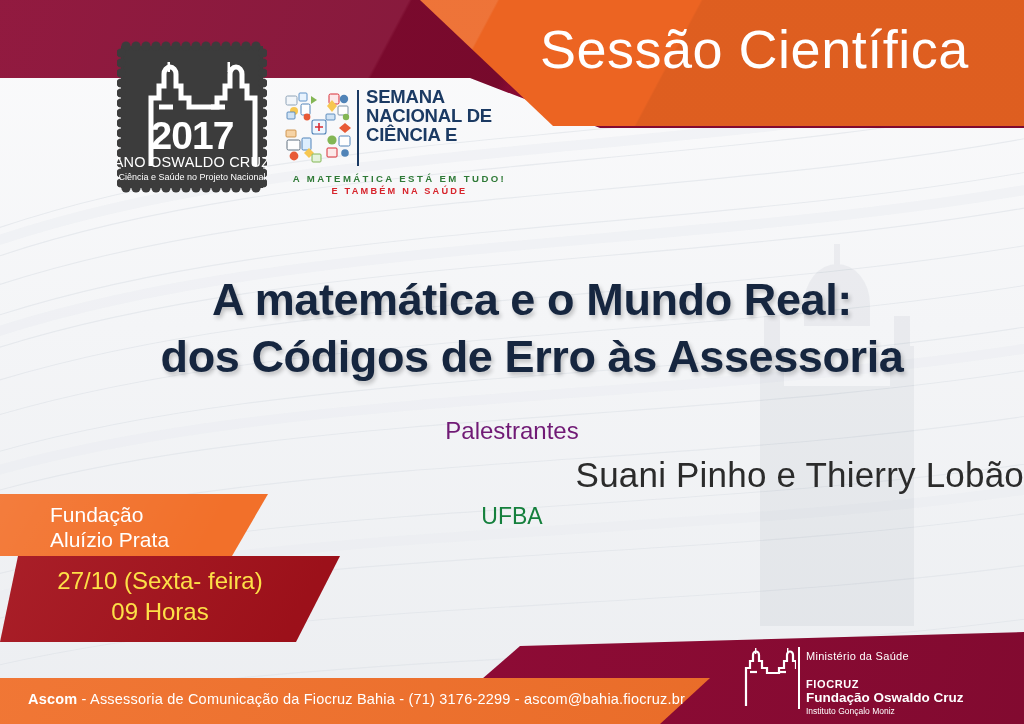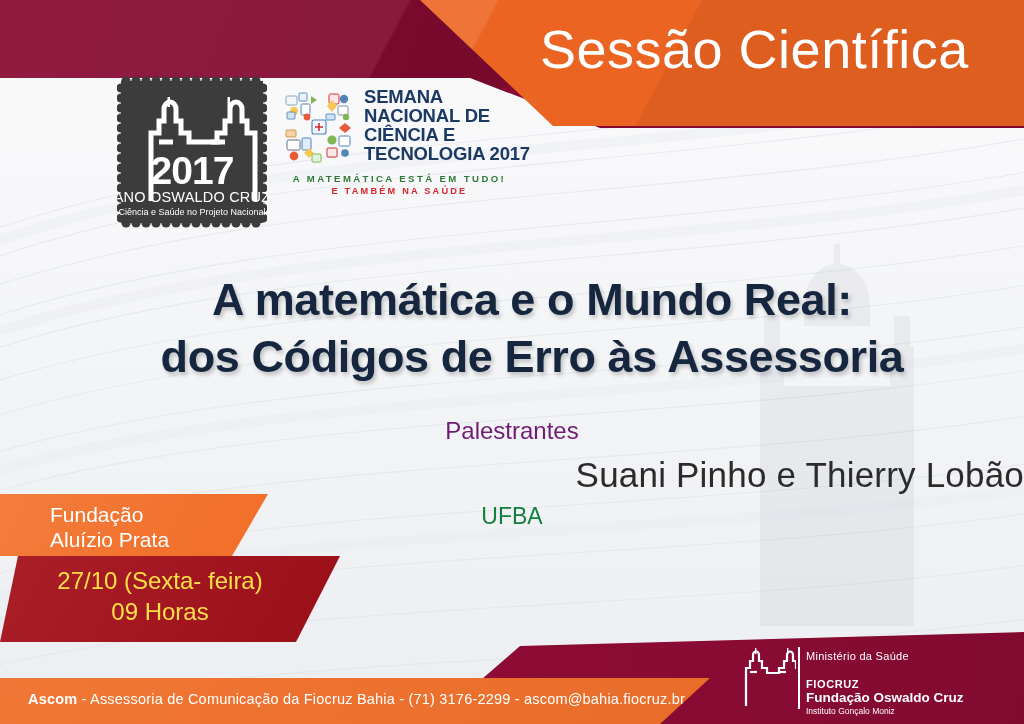--- a/index.html
+++ b/index.html
@@ -30,21 +30,21 @@
     background:#ec6422;}
   .hdr-orange .sh1{position:absolute;inset:0;
     background:linear-gradient(118deg,rgba(255,255,255,.10) 0%,rgba(255,255,255,.10) 44%,rgba(0,0,0,0) 44.2%,rgba(0,0,0,0) 100%);}
   .hdr-orange .sh2{position:absolute;inset:0;
     background:linear-gradient(118deg,rgba(0,0,0,0) 0%,rgba(0,0,0,0) 62%,rgba(0,0,0,.06) 62.2%,rgba(0,0,0,.06) 100%);}
   .hdr-title{position:absolute;left:540px;top:18px;width:470px;
     color:#ffffff;font-size:54px;font-weight:400;letter-spacing:.5px;
     font-family:"Liberation Sans", sans-serif;white-space:nowrap;}
 
   
-  .stamp{position:absolute;left:117px;top:76px;width:150px;height:152px;}
+  .stamp{position:absolute;left:117px;top:41px;width:150px;height:152px;}
   .stamp svg{width:100%;height:100%;display:block;}
 
   
   .snct{position:absolute;left:282px;top:88px;width:235px;height:108px;}
   .snct .row{display:flex;align-items:flex-start;}
   .snct .mark{width:74px;height:78px;flex:0 0 74px;margin-top:2px;}
   .snct .mark svg{width:100%;height:100%;display:block;}
   .snct .rule{width:2px;background:#1b3a63;height:76px;margin:2px 7px 0 1px;}
   .snct .words{line-height:1.02;color:#1b3a63;font-weight:bold;
     font-family:"Liberation Sans", sans-serif;}
@@ -292,21 +292,20 @@
             <path d="M57,38 l6,-5 6,5 -6,5z" fill="#e8542f"></path>
             <rect x="30" y="64" width="9" height="8" rx="1" fill="#e4f3dc" stroke="#7fb44e" stroke-width="1"></rect>
           </g>
         </svg>
       </div>
       <div class="rule"></div>
       <div class="words">
         <div>SEMANA</div>
         <div>NACIONAL DE</div>
         <div>CIÊNCIA E</div>
-        <div>TECNOLOGIA 2017</div>
       </div>
     </div>
     <div class="tag1">A MATEMÁTICA ESTÁ EM TUDO!</div>
     <div class="tag2">E TAMBÉM NA SAÚDE</div>
   </div>
 
   <div class="maintitle">
     <div>A matemática e o Mundo Real:</div>
     <div>dos Códigos de Erro às Assessoria</div>
   </div>

